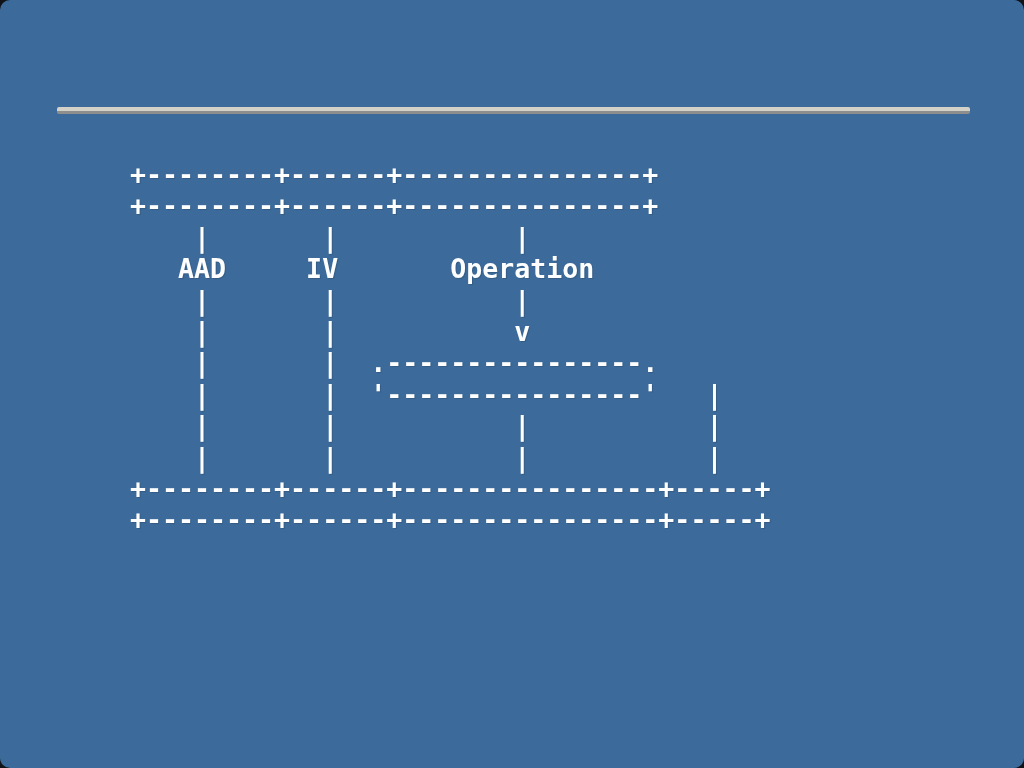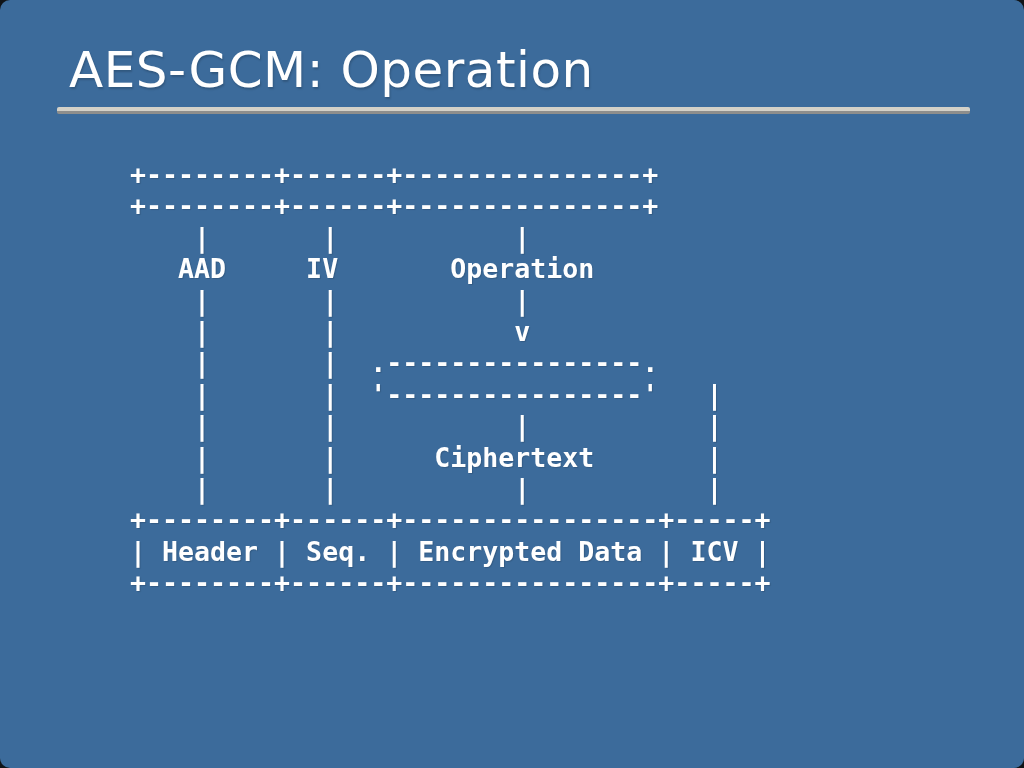--- a/index.html
+++ b/index.html
@@ -53,31 +53,28 @@
   }
   .diagram .line {
     white-space: pre;
     height: 31.4px;
   }
 </style>
 </head>
 <body>
 
 <div class="slide">
-  <h1 class="title">AES-GCM: Operation</h1>
   <div class="rule"></div>
   <div class="diagram">
       <div class="line">+--------+------+---------------+</div>
       <div class="line">+--------+------+---------------+</div>
       <div class="line">    |       |           |</div>
       <div class="line">   AAD     IV       Operation</div>
       <div class="line">    |       |           |</div>
       <div class="line">    |       |           v</div>
       <div class="line">    |       |  .----------------.</div>
       <div class="line">    |       |  '----------------'   |</div>
       <div class="line">    |       |           |           |</div>
-      <div class="line">    |       |      Ciphertext       |</div>
       <div class="line">    |       |           |           |</div>
       <div class="line">+--------+------+----------------+-----+</div>
-      <div class="line">| Header | Seq. | Encrypted Data | ICV |</div>
       <div class="line">+--------+------+----------------+-----+</div>
     </div>
 </div>
 
 </body></html>

